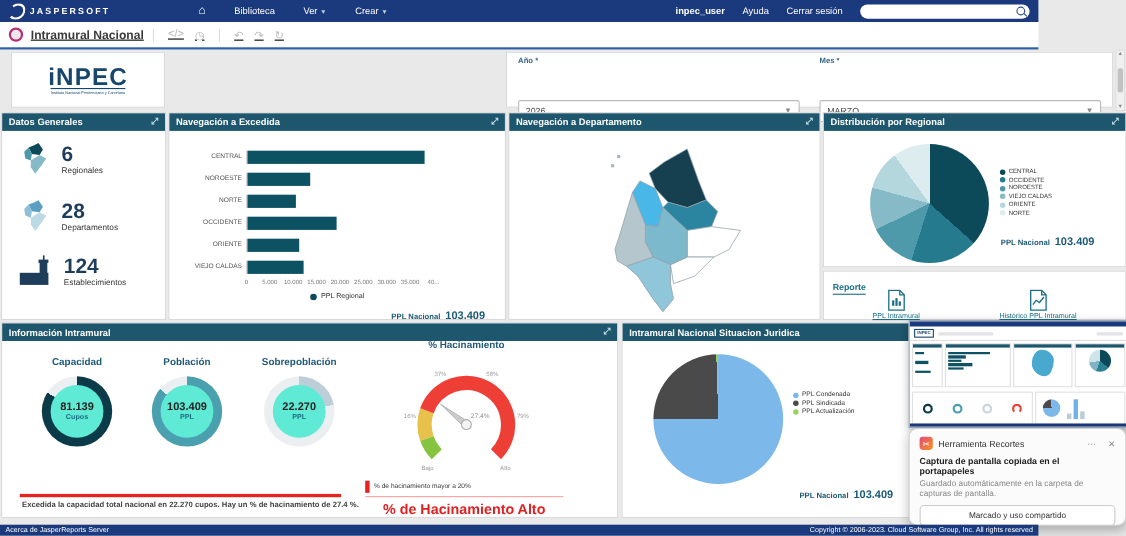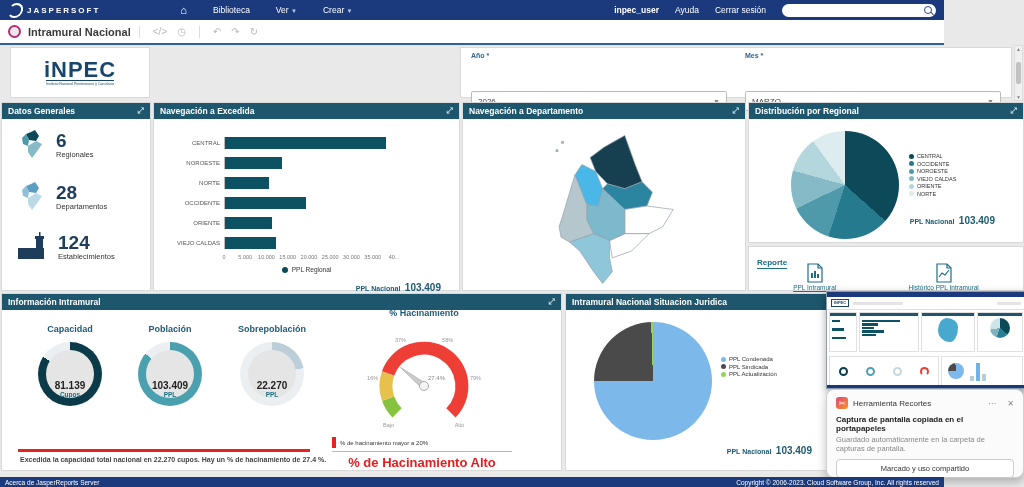--- a/index.html
+++ b/index.html
@@ -19,21 +19,21 @@
   #nav-right{margin-left:auto;display:flex;align-items:center;gap:16px;margin-right:8px;}
   .nav-user{font-weight:bold;margin-left:28px;}
   #search-box{width:150px;height:13px;background:#fff;border-radius:7px;display:flex;
     align-items:center;justify-content:flex-end;padding-right:4px;}
   .mag{width:6px;height:6px;border:1.4px solid #2c4a8c;border-radius:50%;position:relative;}
   .mag::after{content:"";position:absolute;width:4px;height:1.4px;background:#2c4a8c;
     transform:rotate(45deg);left:5px;top:6px;}
 
   
   #toolbar{position:absolute;top:20px;left:0;right:0;height:23px;background:#fff;
-    border-bottom:2px solid #2e5fa3;display:flex;align-items:center;}
+    border-bottom:2px solid #2e5fa3;display:flex;align-items:center;text-decoration:underline;}
   .dash-ico{width:13px;height:13px;border-radius:50%;border:2.5px solid #b52e74;
     margin-left:8px;background:#efe7ec;box-sizing:border-box;}
   #toolbar .ttl{margin-left:7px;font-size:11px;font-weight:bold;color:#3a3a3a;}
   .tb-sep{width:1px;height:12px;background:#ddd;margin:0 8px;}
   .tb-ic{color:#b9b9b9;font-size:10px;margin:0 5px;cursor:pointer;}
 
   
   .card{position:absolute;background:#fff;border:1px solid #d9d9d9;box-sizing:border-box;}
   .panel-h{height:16px;background:#1d566d;color:#fff;font-size:8.5px;font-weight:bold;
     display:flex;align-items:center;padding:0 6px;justify-content:space-between;}
@@ -105,22 +105,22 @@
   .rep-links{display:flex;justify-content:space-around;margin-top:-6px;}
   .rep-link{display:flex;flex-direction:column;align-items:center;cursor:pointer;}
   .rep-link .txt{font-size:6.5px;color:#1b6e84;text-decoration:underline;margin-top:1px;}
 
   
   #info-card{left:1px;top:293px;width:561px;height:178px;}
   .kpi{position:absolute;text-align:center;}
   .ktitle{font-size:9px;font-weight:bold;color:#1e5a78;margin-bottom:8px;}
   .donut{position:relative;width:64px;height:64px;margin:0 auto;}
   .dring{position:absolute;inset:0;border-radius:50%;}
-  .dhole{position:absolute;inset:8px;background:#e5e5e5;border-radius:50%;display:flex;
-    flex-direction:column;align-items:center;justify-content:flex-end;}
+  .dhole{position:absolute;inset:8px;background:#5eead4;border-radius:50%;display:flex;
+    flex-direction:column;align-items:center;justify-content:center;}
   .dval{font-size:10px;font-weight:bold;color:#222;}
   .dunit{font-size:6.5px;font-weight:bold;color:#1b6e84;}
   #red-line{position:absolute;left:16px;top:155px;width:292px;height:3px;background:#e8231f;}
   #info-note{position:absolute;left:18px;top:162px;font-size:7px;font-weight:bold;color:#444;}
   #gauge-box{position:absolute;left:322px;top:14px;width:200px;text-align:center;}
   .gtick{font-size:5.5px;fill:#999;text-anchor:middle;}
   .gval{font-size:6px;fill:#8a8a8a;}
   #gauge-note{position:absolute;left:330px;top:143px;display:flex;align-items:center;gap:4px;
     font-size:6px;color:#333;border-bottom:1px solid #f0a0a0;padding-bottom:3px;width:180px;}
   #gauge-note .rb{width:4px;height:11px;background:#e8231f;flex:none;}

